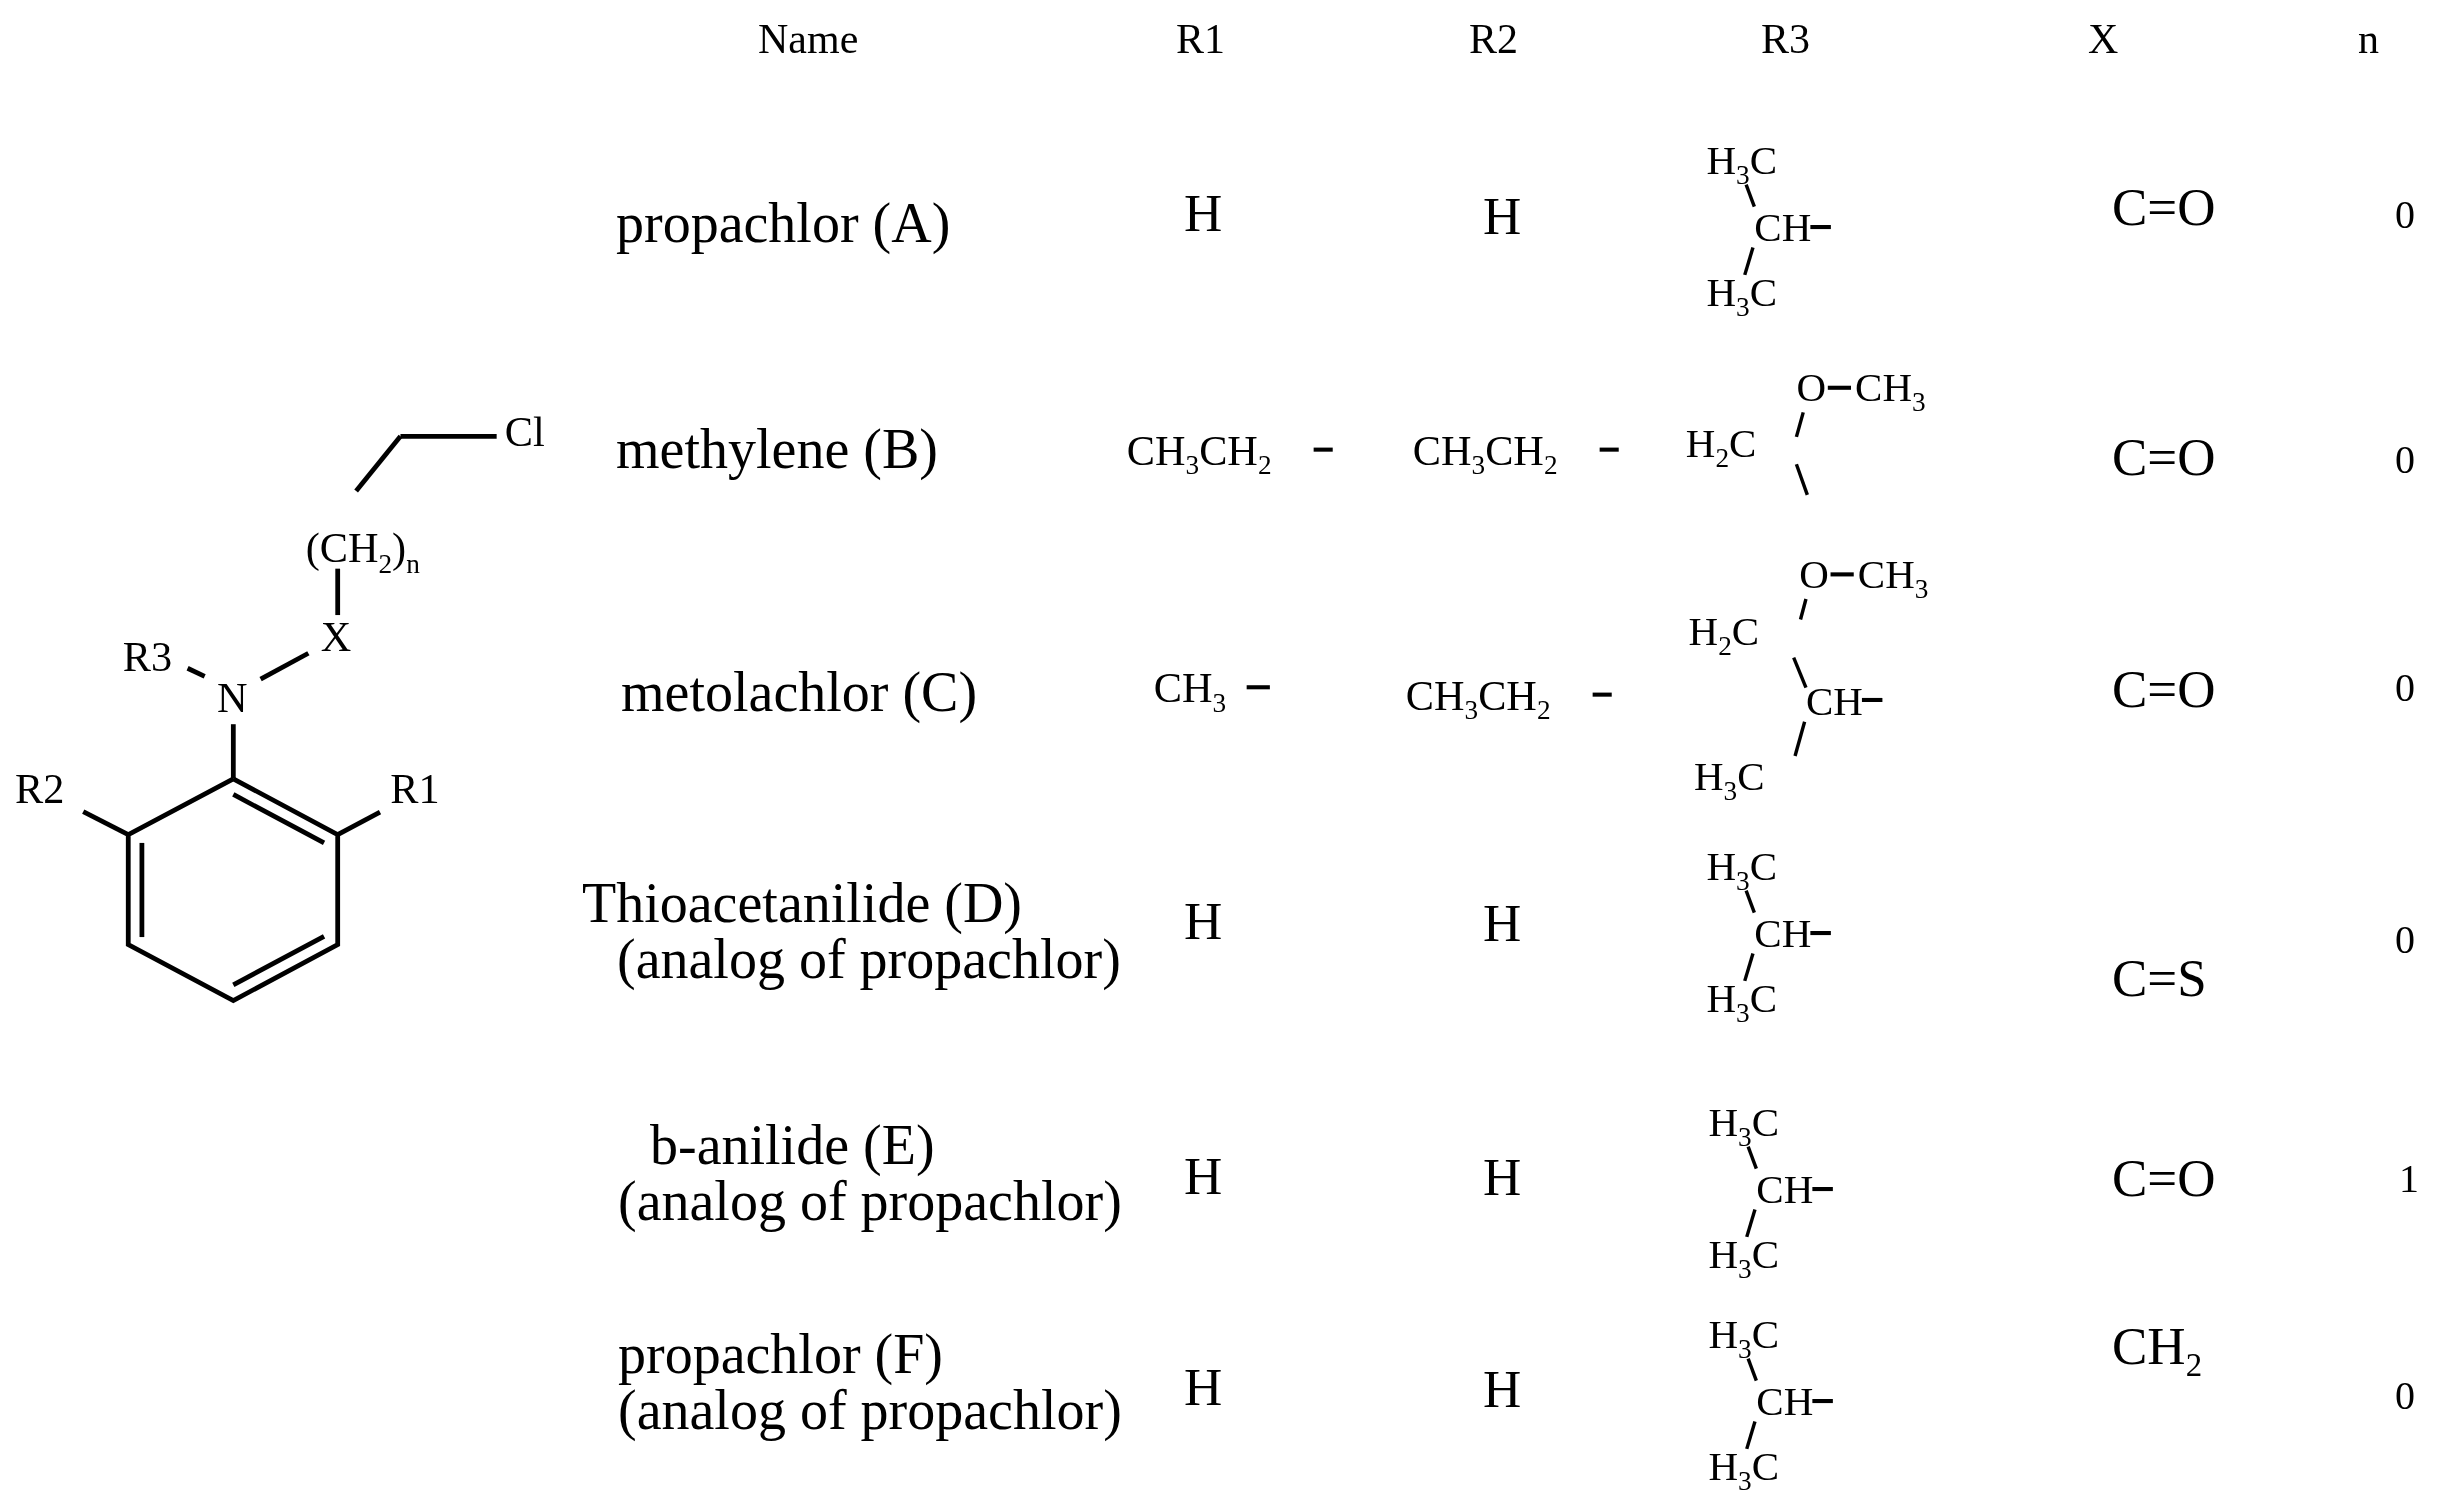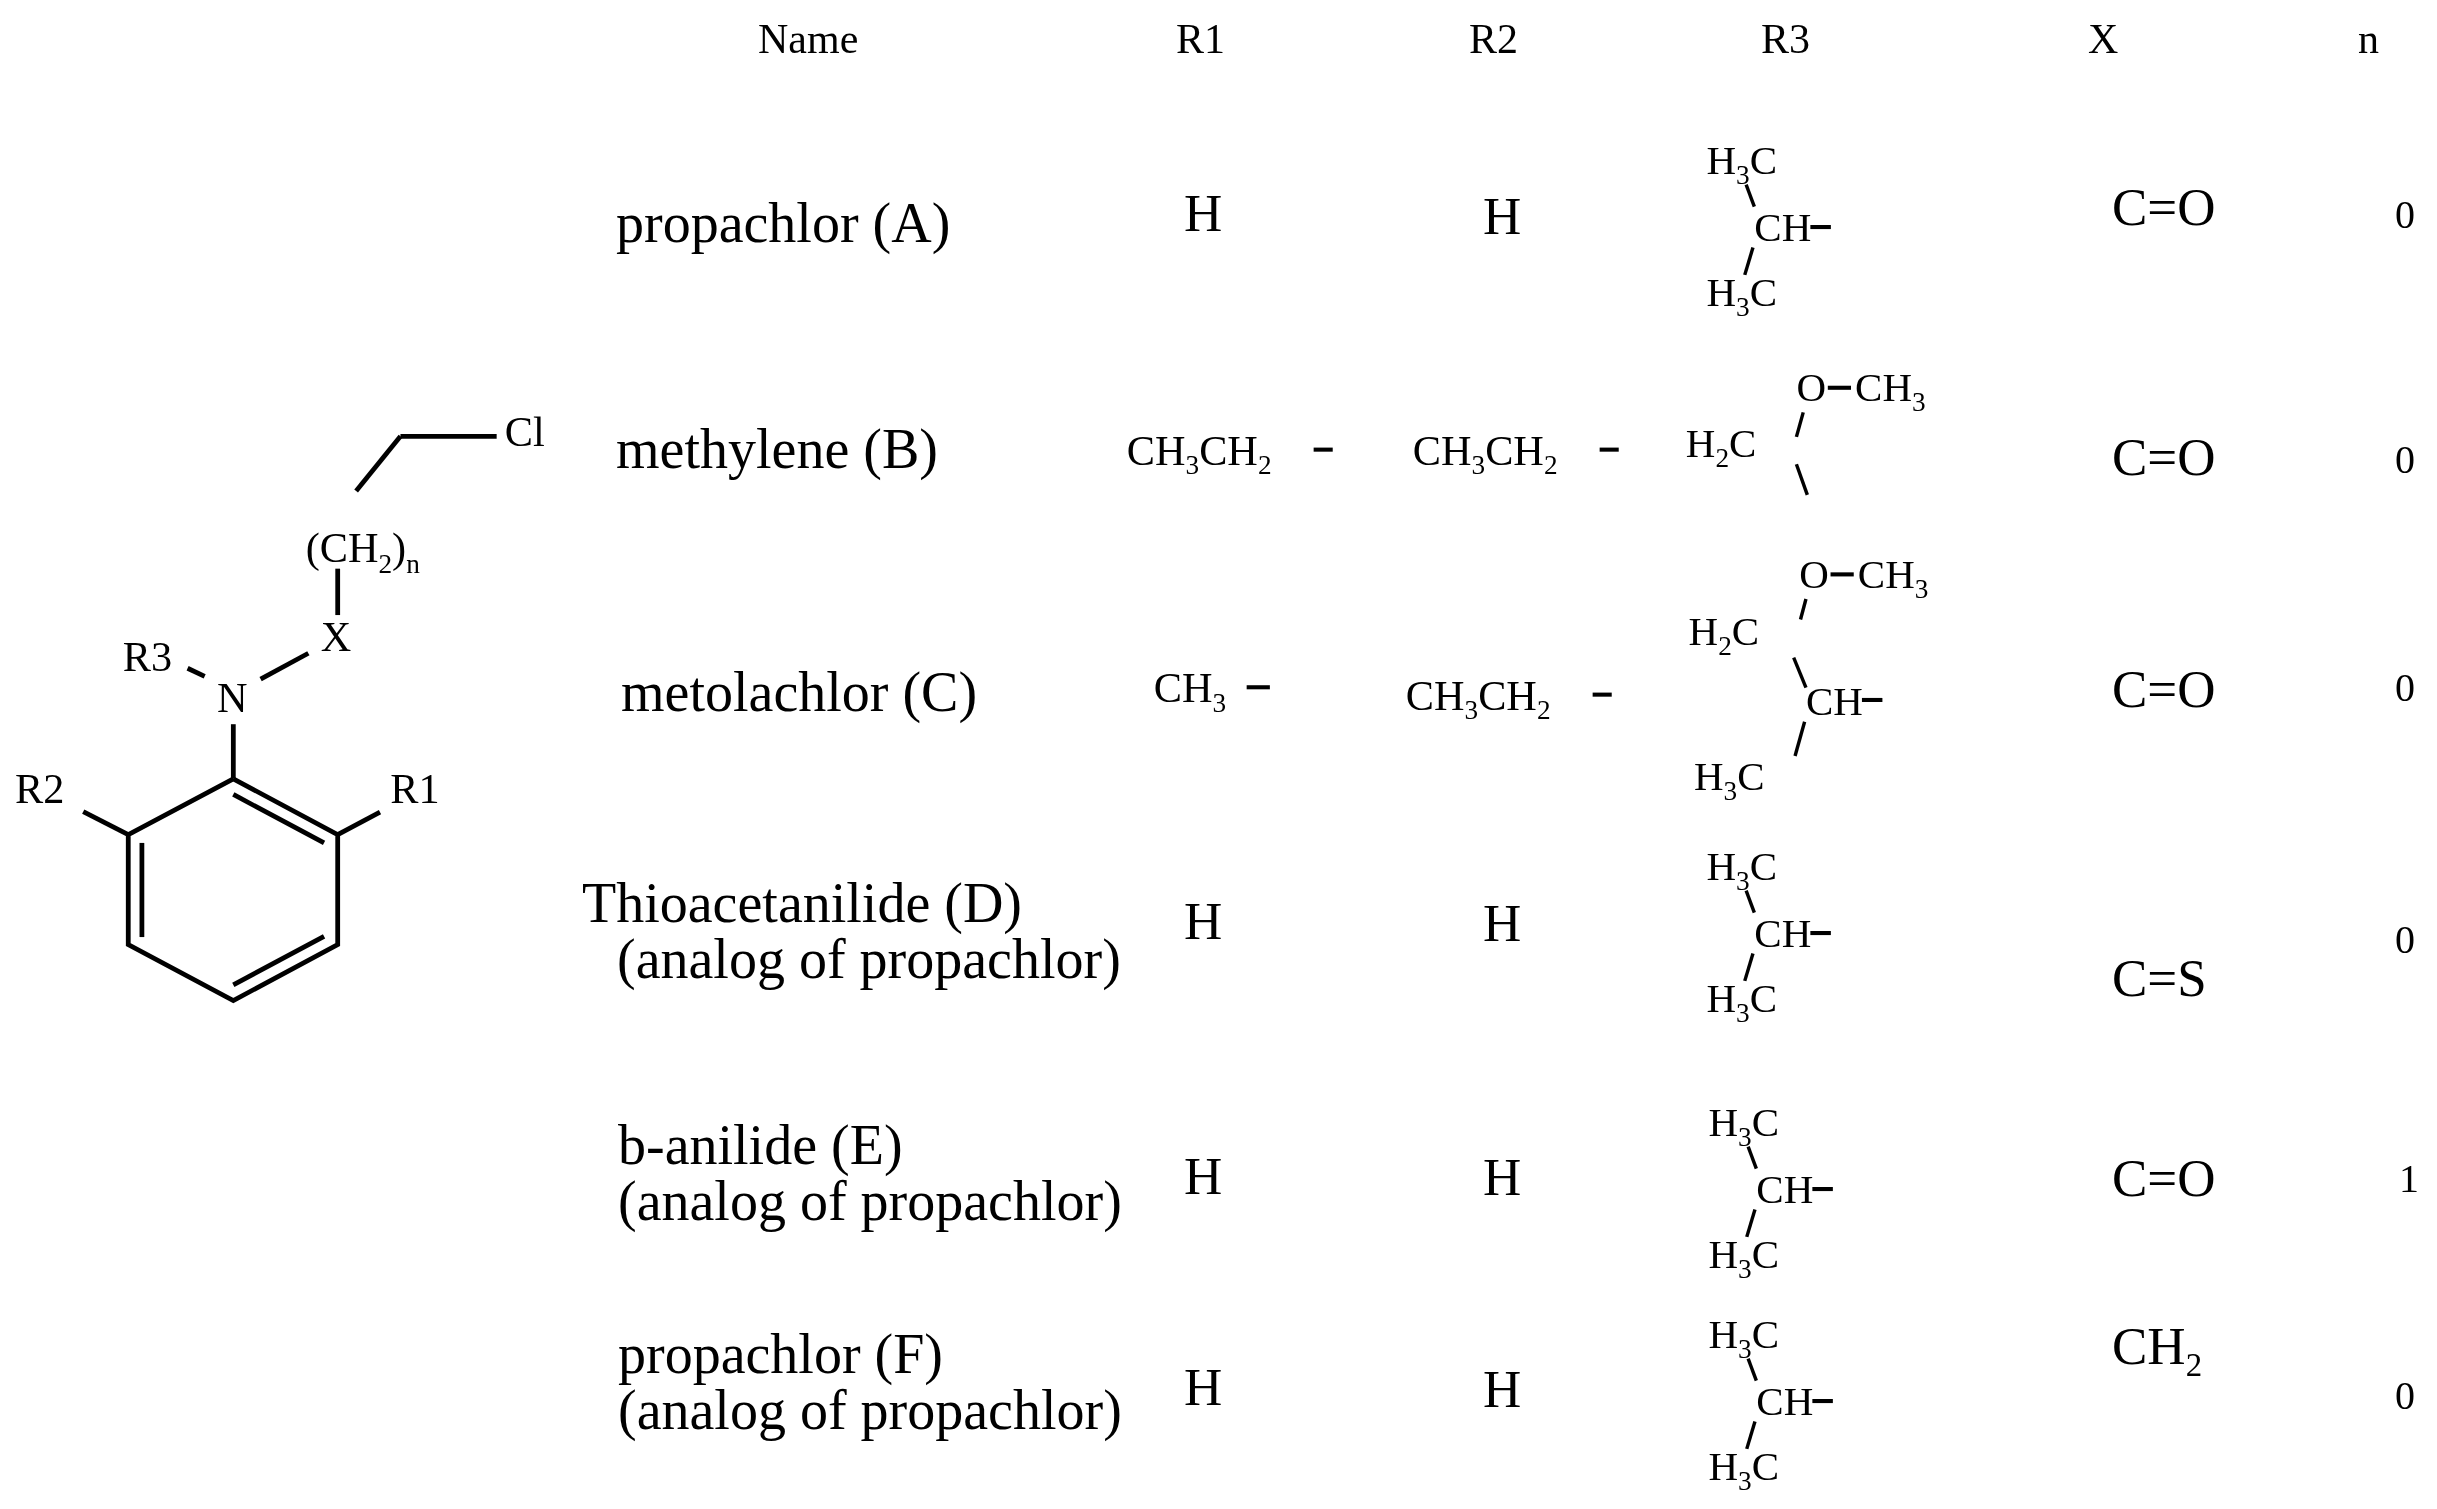--- a/index.html
+++ b/index.html
@@ -123,21 +123,21 @@
   <text x="30" y="65" font-size="60"><tspan>H</tspan><tspan dy="14" font-size="40">3</tspan><tspan dy="-14">C</tspan></text>
   <line x1="88" y1="80" x2="100" y2="112" stroke="#000" stroke-width="5"></line>
   <text x="100" y="163" font-size="60">CH</text>
   <line x1="182" y1="142" x2="212" y2="142" stroke="#000" stroke-width="6"></line>
   <line x1="98" y1="172" x2="86" y2="212" stroke="#000" stroke-width="5"></line>
   <text x="30" y="258" font-size="60"><tspan>H</tspan><tspan dy="14" font-size="40">3</tspan><tspan dy="-14">C</tspan></text>
 </svg>
 <div class="abs big" style="left:2112px; top:948px;">C=S</div>
 <div class="abs nval" style="left:2395px; top:916px;">0</div>
 
-<div class="abs name" style="left:618px; top:1117px;">b-anilide (E)</div>
+<div class="abs name" style="left:650px; top:1117px;">b-anilide (E)</div>
 <div class="abs name" style="left:618px; top:1173px;">(analog of propachlor)</div>
 <div class="abs big" style="left:1184px; top:1146px;">H</div>
 <div class="abs big" style="left:1483px; top:1147px;">H</div>
 <svg class="abs" style="left:1688px; top:1092px;" width="287" height="205" viewBox="0 0 420 300">
   <text x="30" y="65" font-size="60"><tspan>H</tspan><tspan dy="14" font-size="40">3</tspan><tspan dy="-14">C</tspan></text>
   <line x1="88" y1="80" x2="100" y2="112" stroke="#000" stroke-width="5"></line>
   <text x="100" y="163" font-size="60">CH</text>
   <line x1="182" y1="142" x2="212" y2="142" stroke="#000" stroke-width="6"></line>
   <line x1="98" y1="172" x2="86" y2="212" stroke="#000" stroke-width="5"></line>
   <text x="30" y="258" font-size="60"><tspan>H</tspan><tspan dy="14" font-size="40">3</tspan><tspan dy="-14">C</tspan></text>

